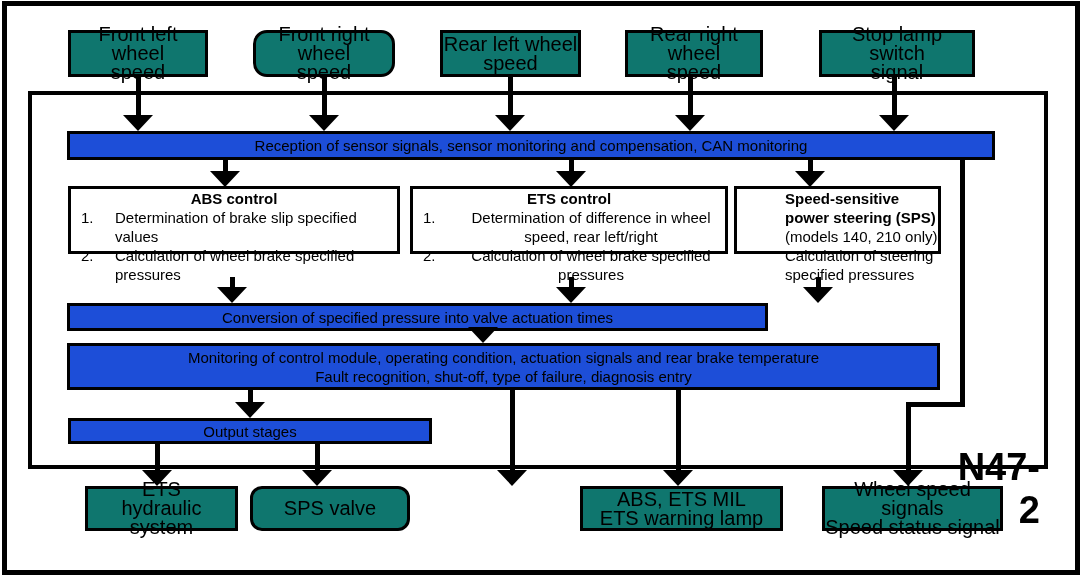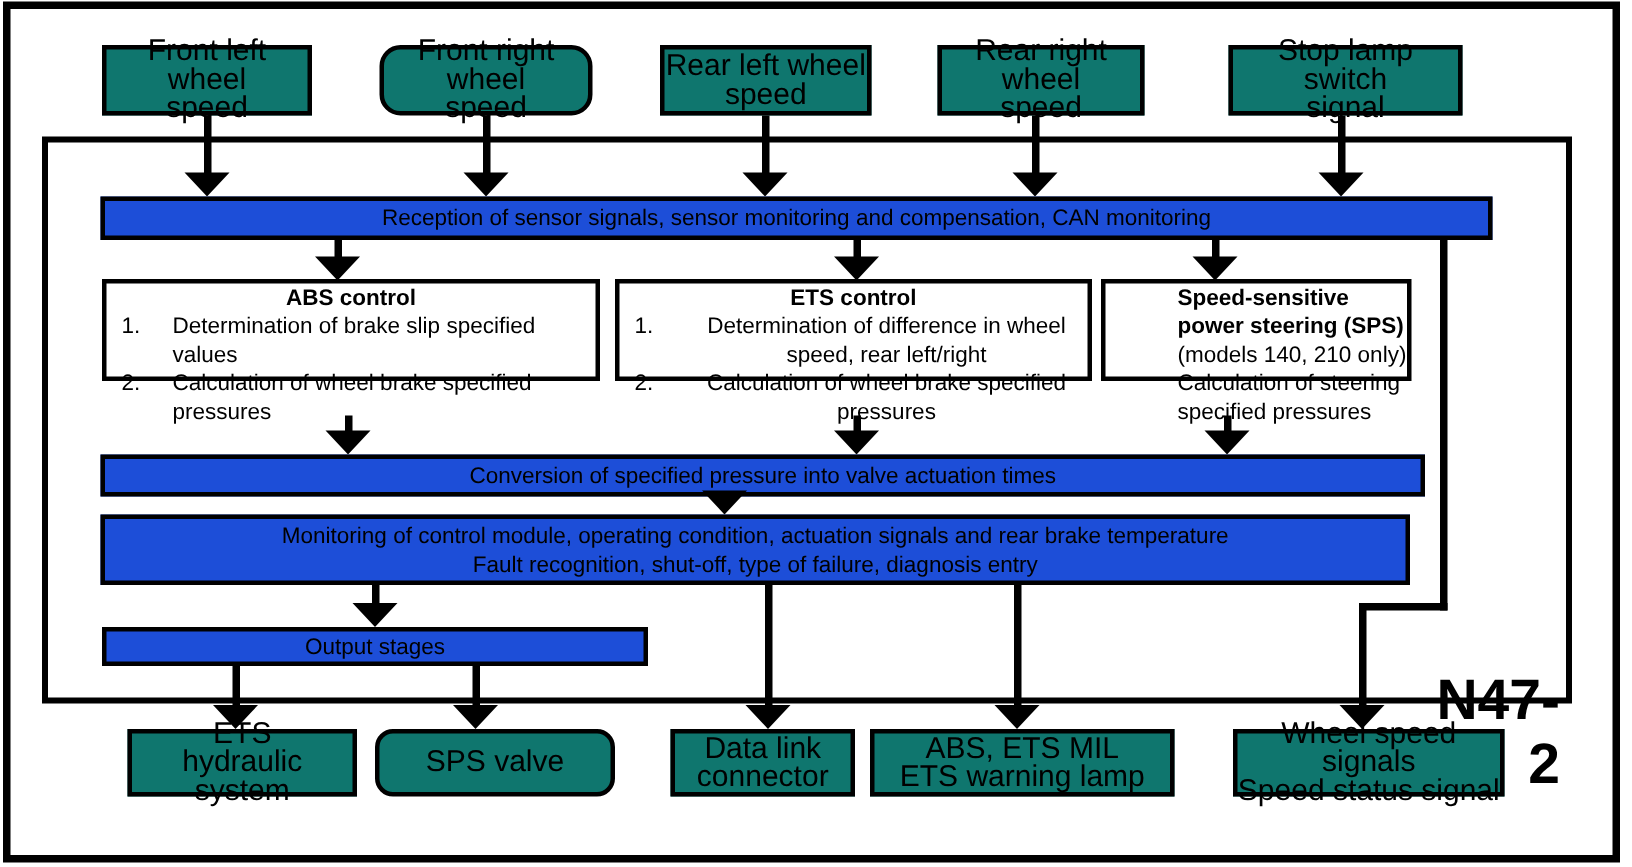--- a/index.html
+++ b/index.html
@@ -120,21 +120,21 @@
     <div class="sps-line">Calculation of steering specified pressures</div>
   </div>
 
   <div class="shaft" style="left:230px;top:277px;height:14px;"></div>
   <div class="head" style="left:217px;top:287px;"></div>
   <div class="shaft" style="left:569px;top:277px;height:14px;"></div>
   <div class="head" style="left:556px;top:287px;"></div>
   <div class="shaft" style="left:816px;top:277px;height:14px;"></div>
   <div class="head" style="left:803px;top:287px;"></div>
 
-  <div class="bar" style="left:67px;top:303px;width:883px;height:28px;">Conversion of specified pressure into valve actuation times</div>
+  <div class="bar" style="left:67px;top:303px;width:701px;height:28px;">Conversion of specified pressure into valve actuation times</div>
 
   <div class="shaft" style="left:481px;top:330px;height:3px;"></div>
   <div class="head" style="left:468px;top:327px;"></div>
 
   <div class="bar" style="left:67px;top:343px;width:873px;height:47px;">Monitoring of control module, operating condition, actuation signals and rear brake temperature
 Fault recognition, shut-off, type of failure, diagnosis entry</div>
 
   <div class="shaft" style="left:248px;top:390px;height:14px;"></div>
   <div class="head" style="left:235px;top:402px;"></div>
   <div class="shaft" style="left:510px;top:390px;height:82px;"></div>
@@ -147,20 +147,18 @@
   <div class="shaft" style="left:155px;top:443px;height:29px;"></div>
   <div class="head" style="left:142px;top:470px;"></div>
   <div class="shaft" style="left:315px;top:443px;height:29px;"></div>
   <div class="head" style="left:302px;top:470px;"></div>
 
   <div class="abs" id="module-label">N47-2</div>
 
   <div class="node bottom-box" style="left:85px;width:153px;">ETS
 hydraulic system</div>
   <div class="node bottom-box" style="left:250px;width:160px;border-radius:12px;">SPS valve</div>
-  <div class="node bottom-box" style="left:447px;width:123px;">Data link
-connector</div>
   <div class="node bottom-box" style="left:580px;width:203px;">ABS, ETS MIL
 ETS warning lamp</div>
   <div class="node bottom-box" style="left:822px;width:181px;">Wheel speed signals
 Speed status signal</div>
 
 </div>
 
 </body></html>

